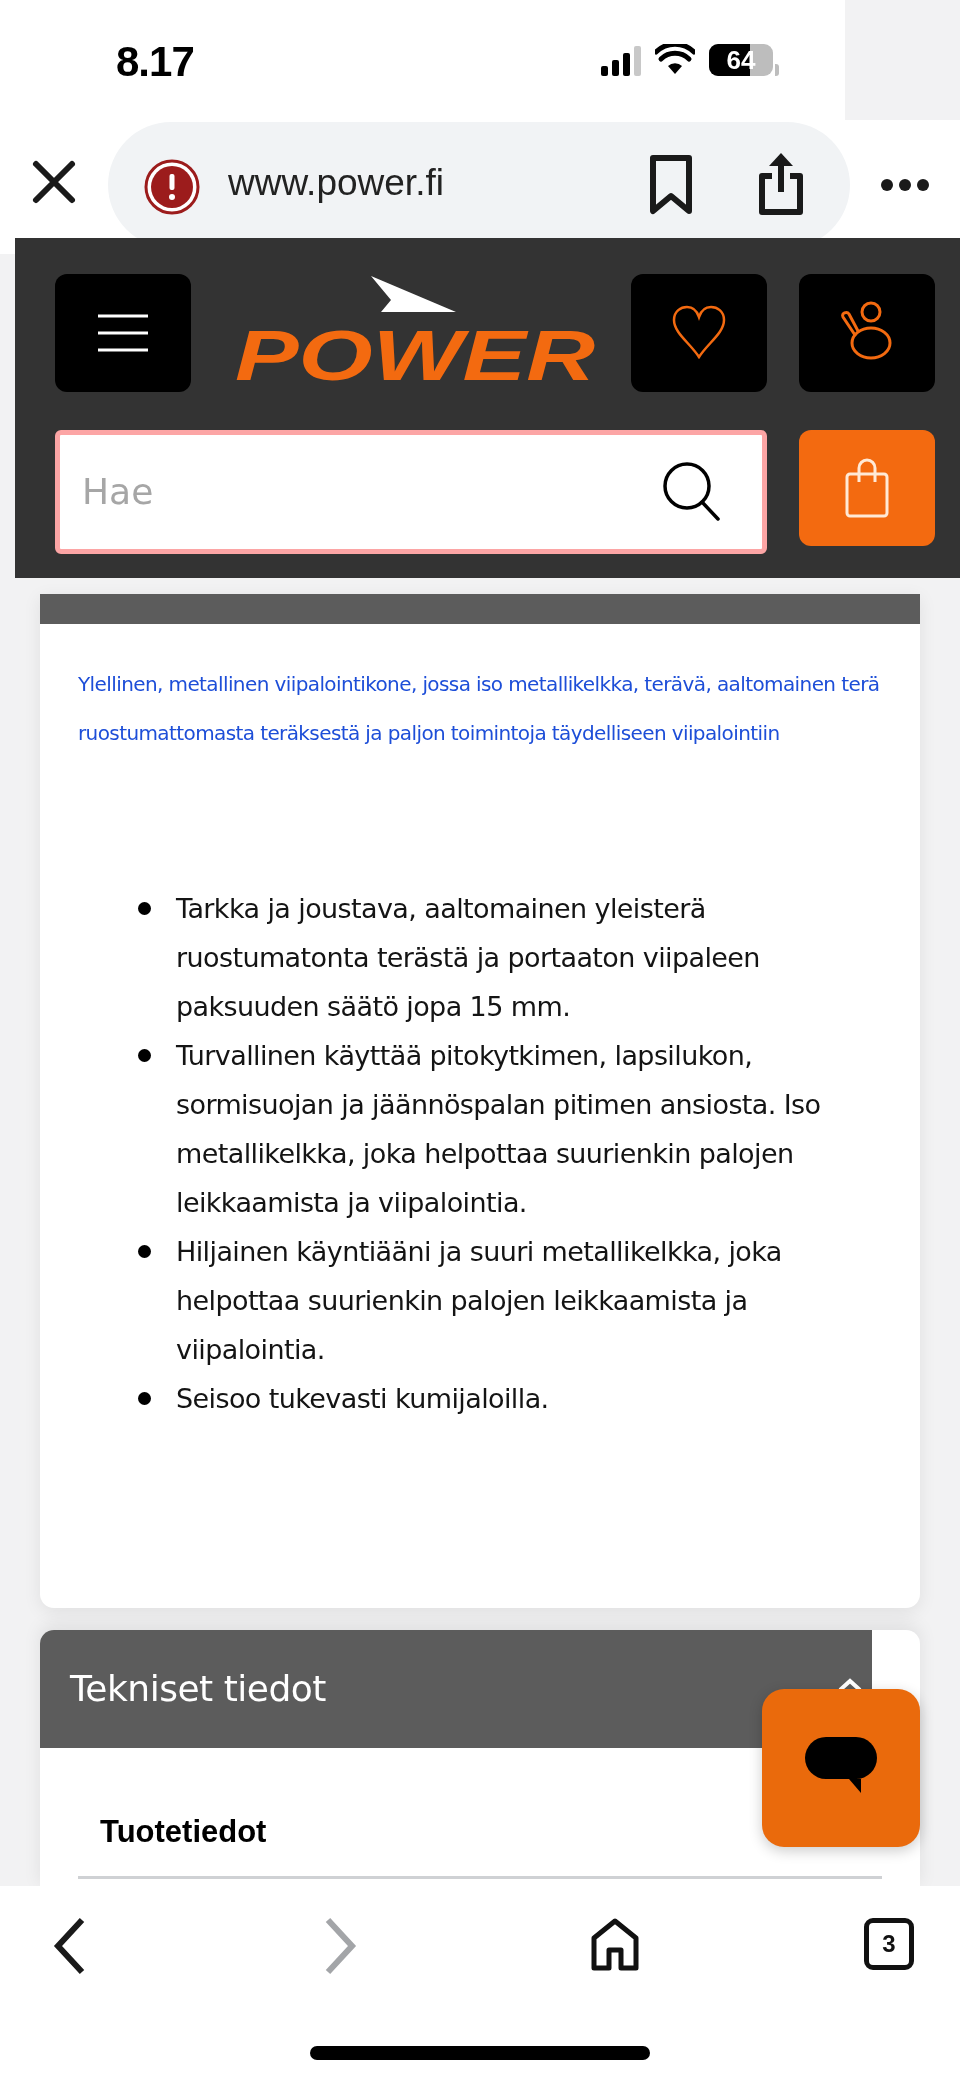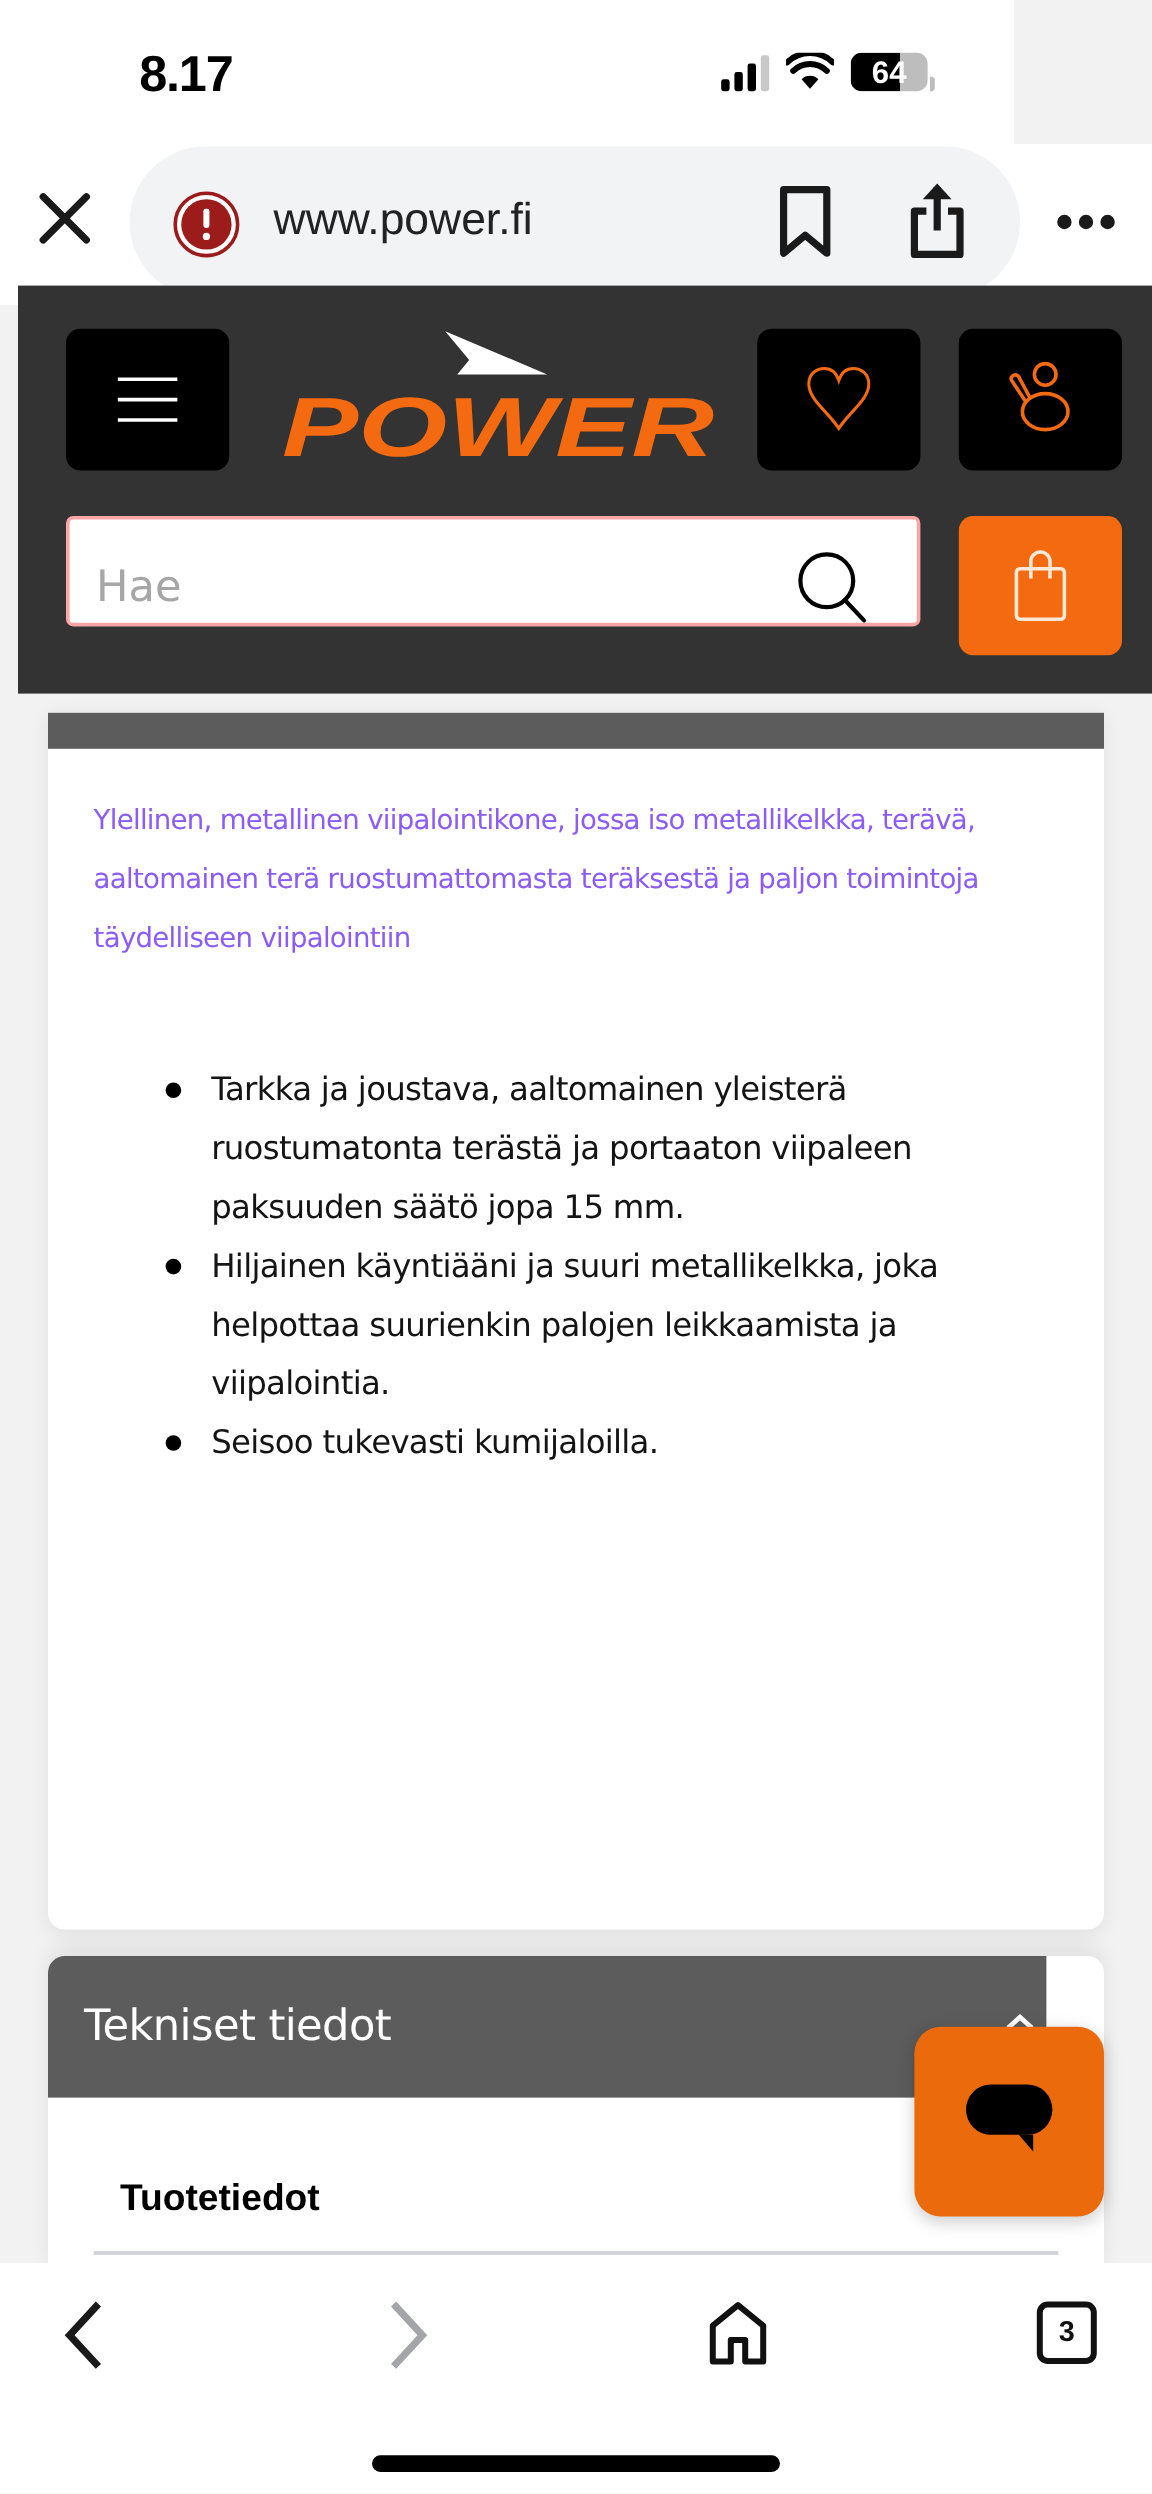--- a/index.html
+++ b/index.html
@@ -28,30 +28,30 @@
   .share-btn { position: absolute; left: 648px; top: 28px; width: 50px; height: 66px; }
   .more-btn { position: absolute; left: 880px; top: 58px; width: 50px; height: 14px; }
 
   
   .site-header { position: absolute; top: 238px; left: 0; width: 960px; height: 340px; background: #333333; margin-left: 15px; }
   .icon-box { position: absolute; top: 36px; width: 136px; height: 118px; background: #000; border-radius: 12px; display: flex; align-items: center; justify-content: center; }
   .menu-btn { left: 40px; }
   .wish-btn { left: 616px; }
   .account-btn { left: 784px; }
   .logo { position: absolute; left: 216px; top: 36px; width: 370px; height: 120px; }
-  .search-box { position: absolute; left: 40px; top: 192px; width: 712px; height: 92px; background: #fff; border: 3px solid #fca5a5; border-radius: 6px; }
+  .search-box { position: absolute; left: 40px; top: 192px; width: 712px; height: 124px; background: #fff; border: 5px solid #fca5a5; border-radius: 6px; }
   .search-input { position: absolute; left: 22px; top: 0; width: 580px; height: 112px; border: none; outline: none; font-size: 36px; color: #333; background: transparent; font-family: "DejaVu Sans", sans-serif; }
   .search-input::placeholder { color: #a6a6a6; }
   .search-icon { position: absolute; right: 38px; top: 24px; width: 64px; height: 64px; }
   .cart-btn { position: absolute; left: 784px; top: 192px; width: 136px; height: 116px; background: #f36a10; border-radius: 12px; display: flex; align-items: center; justify-content: center; }
 
   
   .content-card { position: absolute; left: 40px; top: 594px; width: 880px; height: 1014px; background: #fff; border-radius: 0 0 14px 14px; box-shadow: 0 4px 18px rgba(0,0,0,0.08); }
   .card-topbar { position: absolute; left: 0; top: 0; width: 880px; height: 30px; background: #5c5c5c; }
-  .desc { position: absolute; left: 38px; top: 66px; width: 810px; font-size: 23px; line-height: 49px; color: #8b5cf6; font-family: "DejaVu Sans", sans-serif; letter-spacing: -0.6px; }
+  .desc { position: absolute; left: 38px; top: 66px; width: 810px; font-size: 20px; line-height: 49px; color: #1d4ed8; font-family: "DejaVu Sans", sans-serif; letter-spacing: -0.6px; }
   .bullets { position: absolute; left: 38px; top: 290px; width: 820px; list-style: none; }
   .bullets li { position: relative; padding-left: 98px; font-size: 27px; line-height: 49px; color: #141414; font-family: "DejaVu Sans", sans-serif; letter-spacing: -0.6px; }
   .bullets li .dot { position: absolute; left: 60px; top: 18px; width: 13px; height: 13px; border-radius: 50%; background: #000; }
 
   .tech-card { position: absolute; left: 40px; top: 1630px; width: 880px; height: 260px; background: #fff; border-radius: 14px 14px 0 0; box-shadow: 0 -6px 18px rgba(0,0,0,0.08); overflow: hidden; }
   .tech-header { position: absolute; left: 0; top: 0; width: 832px; height: 118px; background: #5c5c5c; }
   .tech-title { position: absolute; left: 30px; top: 38px; font-size: 36px; color: #fff; font-family: "DejaVu Sans", sans-serif; letter-spacing: -0.5px; }
   .chevron-up { position: absolute; left: 798px; top: 48px; width: 24px; height: 14px; }
   .tech-subtitle { position: absolute; left: 60px; top: 184px; font-size: 31px; font-weight: 700; color: #000; }
   .tech-divider { position: absolute; left: 38px; top: 246px; width: 804px; height: 3px; background: #cfd1d4; }
@@ -159,20 +159,21 @@
       <path d="M14 24 V10 A8 8 0 0 1 30 10 V24" fill="none" stroke="#ffe9d6" stroke-width="3"></path>
     </svg>
   </div>
 </div>
 
 <div class="content-card">
   <div class="card-topbar"></div>
   <p class="desc">Ylellinen, metallinen viipalointikone, jossa iso metallikelkka, terävä, aaltomainen terä ruostumattomasta teräksestä ja paljon toimintoja täydelliseen viipalointiin</p>
   <ul class="bullets">
     <li><span class="dot"></span><span>Tarkka ja joustava, aaltomainen yleisterä ruostumatonta terästä ja portaaton viipaleen paksuuden säätö jopa 15 mm.</span></li>
+    <li><span class="dot"></span><span>Turvallinen käyttää pitokytkimen, lapsilukon, sormisuojan ja jäännöspalan pitimen ansiosta. Iso metallikelkka, joka helpottaa suurienkin palojen leikkaamista ja viipalointia.</span></li>
     <li><span class="dot"></span><span>Hiljainen käyntiääni ja suuri metallikelkka, joka helpottaa suurienkin palojen leikkaamista ja viipalointia.</span></li>
     <li><span class="dot"></span><span>Seisoo tukevasti kumijaloilla.</span></li>
   </ul>
 </div>
 
 <div class="tech-card">
   <div class="tech-header">
     <span class="tech-title">Tekniset tiedot</span>
     <svg class="chevron-up" viewBox="0 0 24 14">
       <path d="M2 12 L12 3 L22 12" fill="none" stroke="#fff" stroke-width="4"></path>

